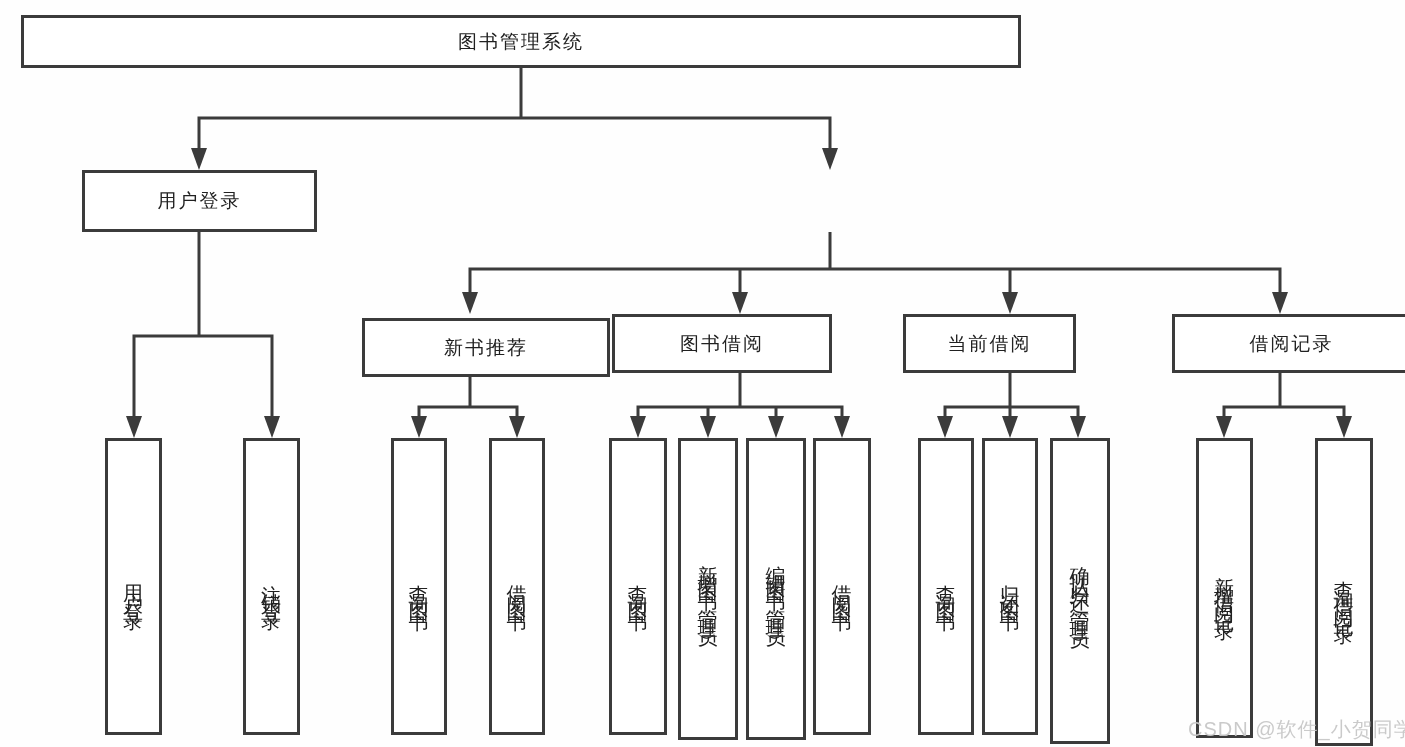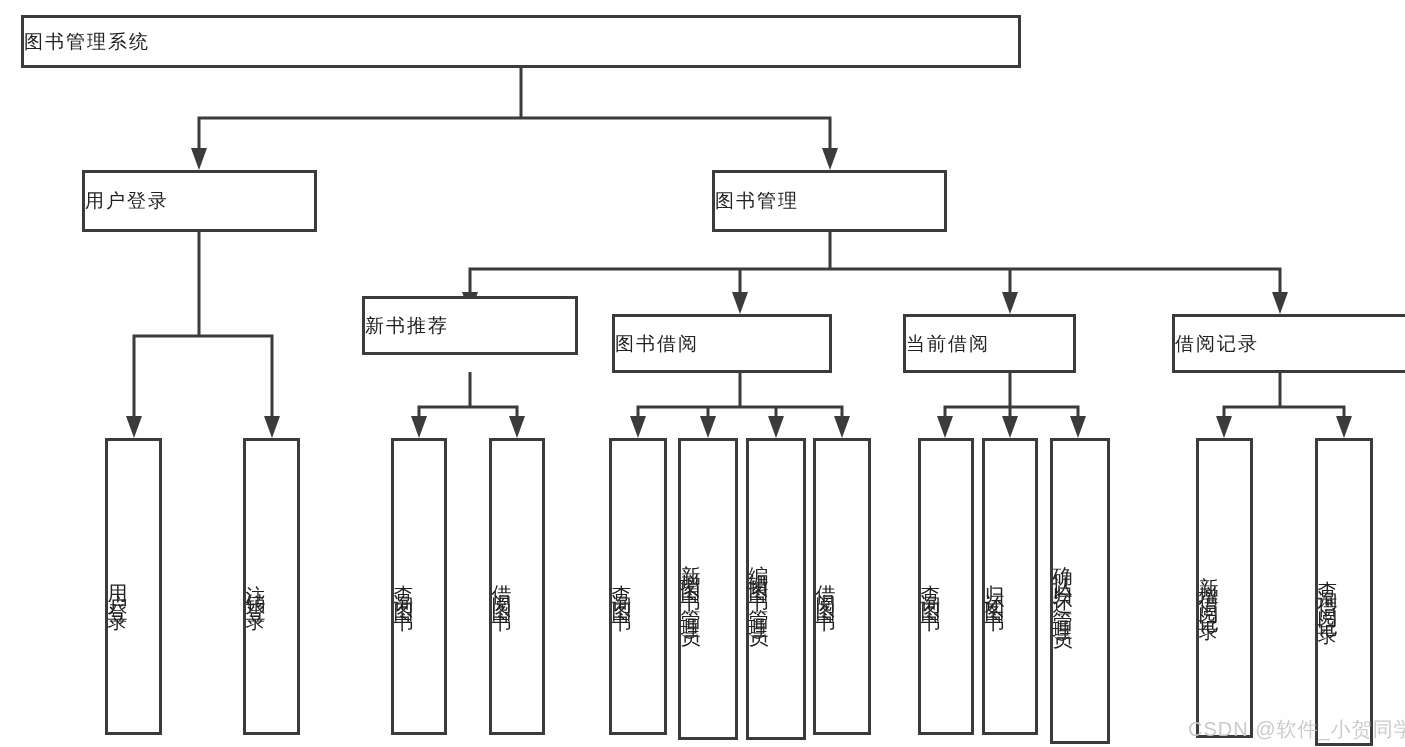--- a/index.html
+++ b/index.html
@@ -6,21 +6,21 @@
   #stage {
     position:relative; width:1405px; height:747px;
     background:#fefefe; overflow:hidden;
     font-family:"Liberation Sans","DejaVu Sans",sans-serif;
     color:#212121;
   }
   #wires { position:absolute; left:0; top:0; z-index:1; }
   .node {
     position:absolute; box-sizing:border-box;
     border:3px solid #3b3b3b; background:#ffffff;
-    display:flex; align-items:center; justify-content:flex-start;
+    display:flex; align-items:center; justify-content:center;
     z-index:2;
   }
   .node.h span { font-size:19px; letter-spacing:2px; white-space:nowrap; }
   .node.v span {
     writing-mode:vertical-rl; text-orientation:mixed;
     font-size:20px; letter-spacing:9px; line-height:1;
   }
   .watermark {
     position:absolute; z-index:3; font-size:20px;
     color:#c8c8c8; opacity:0.95; letter-spacing:1px; white-space:nowrap;
@@ -64,25 +64,22 @@
     </g>
   </svg>
 
   <div class="node h" style="left:21px;top:15px;width:1000px;height:53px">
     <span>图书管理系统</span>
   </div>
 
   <div class="node h" style="left:82px;top:170px;width:235px;height:62px">
     <span>用户登录</span>
   </div>
-  <div class="node h" style="left:712px;top:170px;width:235px;height:62px">
-    <span>图书管理</span>
-  </div>
 
-  <div class="node h" style="left:362px;top:296px;width:216px;height:59px">
+  <div class="node h" style="left:362px;top:318px;width:248px;height:59px">
     <span>新书推荐</span>
   </div>
   <div class="node h" style="left:612px;top:314px;width:220px;height:59px">
     <span>图书借阅</span>
   </div>
   <div class="node h" style="left:903px;top:314px;width:173px;height:59px">
     <span>当前借阅</span>
   </div>
   <div class="node h" style="left:1172px;top:314px;width:239px;height:59px">
     <span>借阅记录</span>

